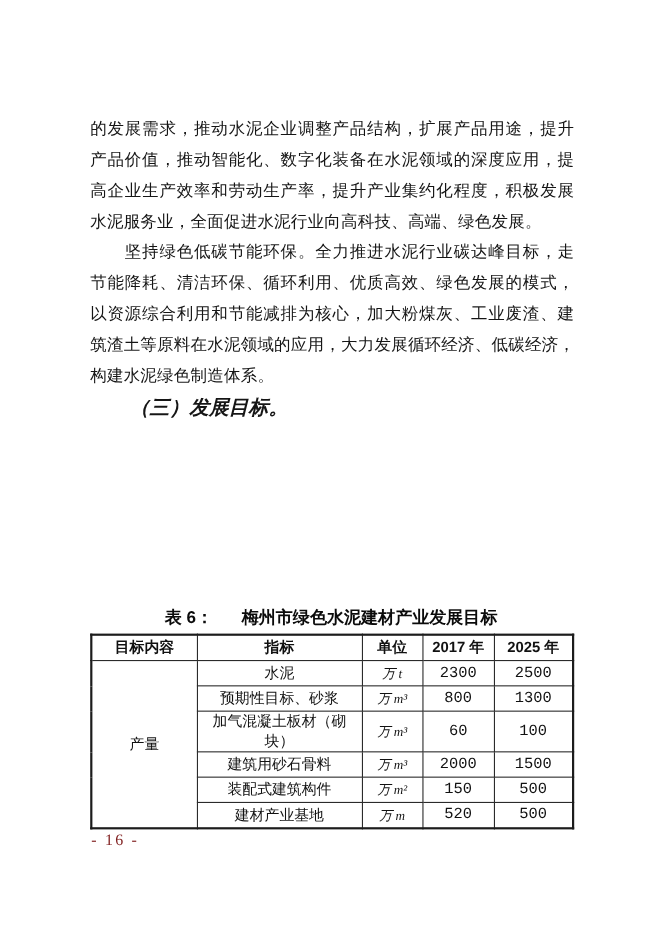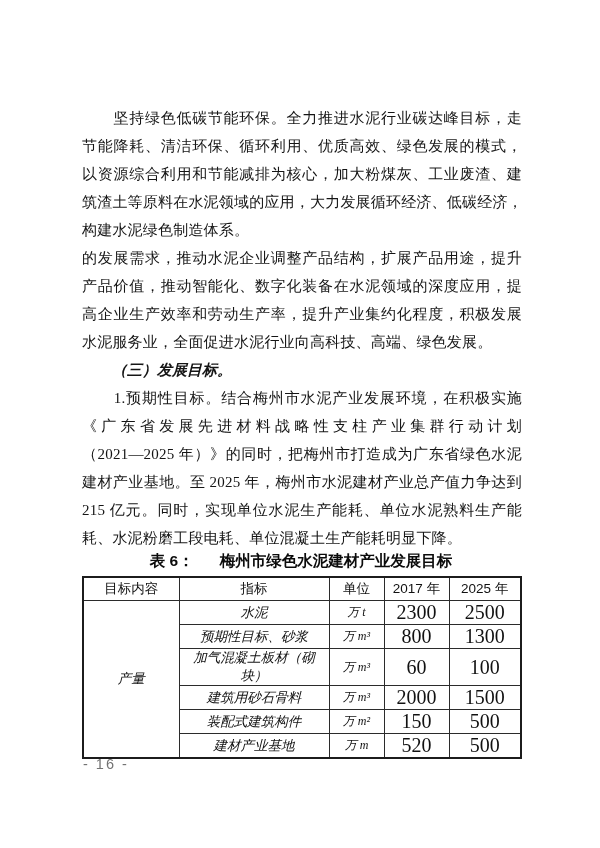--- a/index.html
+++ b/index.html
@@ -20,21 +20,21 @@
     font-size:15px;
     line-height:28px;
     letter-spacing:0.2px;
     text-align:justify;
     text-align-last:justify;
     white-space:nowrap;
     overflow:visible;
   }
   .line.end { text-align-last:left; white-space:normal; }
   .heading-line {
-    font-size:15px; line-height:28px;
+    font-size:18px; line-height:28px;
     font-style:italic; font-weight:600;
     text-align:left;
   }
   
   .table-caption {
     position:absolute; left:82px; top:551px; width:438px;
     display:flex; justify-content:center; align-items:baseline;
     font-family:"Liberation Sans","DejaVu Sans",sans-serif;
     font-weight:bold; font-size:15.5px; color:#0b0b0b;
   }
@@ -49,64 +49,56 @@
   table.targets th, table.targets td {
     border:1px solid #2b2b2b;
     height:22px;
     padding:0 2px;
     text-align:center;
     vertical-align:middle;
   }
   table.targets { border:2px solid #1c1c1c; }
   table.targets thead th {
     font-family:"Liberation Sans","DejaVu Sans",sans-serif;
-    font-weight:normal; font-size:13.5px;
+    font-weight:bold; font-size:13.5px;
   }
-  td.group, td.ind { font-style:italic; font-size:13.5px; }
+  td.group, td.ind { font-size:13.5px; }
   td.unit  { font-style:italic; font-size:12px; }
-  td.num   { font-style:normal; font-size:20px; font-family:Liberation Serif, serif; }
+  td.num   { font-style:normal; font-size:14px; font-family:Liberation Mono, monospace; }
   
   .page-number {
     position:absolute; left:83px; top:756px;
-    font-size:14.5px; letter-spacing:2px; color:#737373;
-    font-family:Liberation Sans, sans-serif;
+    font-size:14.5px; letter-spacing:2px; color:#7f1d1d;
+    font-family:Liberation Serif, serif;
   }
 </style>
 </head>
 <body>
 
 <div class="page">
 
   <div class="content">
 
     <div class="para">
+      <div class="line">的发展需求，推动水泥企业调整产品结构，扩展产品用途，提升</div>
+      <div class="line">产品价值，推动智能化、数字化装备在水泥领域的深度应用，提</div>
+      <div class="line">高企业生产效率和劳动生产率，提升产业集约化程度，积极发展</div>
+      <div class="line end">水泥服务业，全面促进水泥行业向高科技、高端、绿色发展。</div>
+    </div>
+
+    <div class="para">
       <div class="line">　　坚持绿色低碳节能环保。全力推进水泥行业碳达峰目标，走</div>
       <div class="line">节能降耗、清洁环保、循环利用、优质高效、绿色发展的模式，</div>
       <div class="line">以资源综合利用和节能减排为核心，加大粉煤灰、工业废渣、建</div>
       <div class="line">筑渣土等原料在水泥领域的应用，大力发展循环经济、低碳经济，</div>
       <div class="line end">构建水泥绿色制造体系。</div>
     </div>
 
-    <div class="para">
-      <div class="line">的发展需求，推动水泥企业调整产品结构，扩展产品用途，提升</div>
-      <div class="line">产品价值，推动智能化、数字化装备在水泥领域的深度应用，提</div>
-      <div class="line">高企业生产效率和劳动生产率，提升产业集约化程度，积极发展</div>
-      <div class="line end">水泥服务业，全面促进水泥行业向高科技、高端、绿色发展。</div>
-    </div>
-
     <div class="heading-line">　　（三）发展目标。</div>
 
-    <div class="para">
-      <div class="line">　　1.预期性目标。结合梅州市水泥产业发展环境，在积极实施</div>
-      <div class="line">《广东省发展先进材料战略性支柱产业集群行动计划</div>
-      <div class="line">（2021—2025 年）》的同时，把梅州市打造成为广东省绿色水泥</div>
-      <div class="line">建材产业基地。至 2025 年，梅州市水泥建材产业总产值力争达到</div>
-      <div class="line">215 亿元。同时，实现单位水泥生产能耗、单位水泥熟料生产能</div>
-      <div class="line end">耗、水泥粉磨工段电耗、单位混凝土生产能耗明显下降。</div>
-    </div>
 
   </div>
 
   <div class="table-caption">
     <span class="cap-label">表 6：</span>
     <span class="cap-title">梅州市绿色水泥建材产业发展目标</span>
   </div>
 
   <table class="targets">
     <colgroup>

